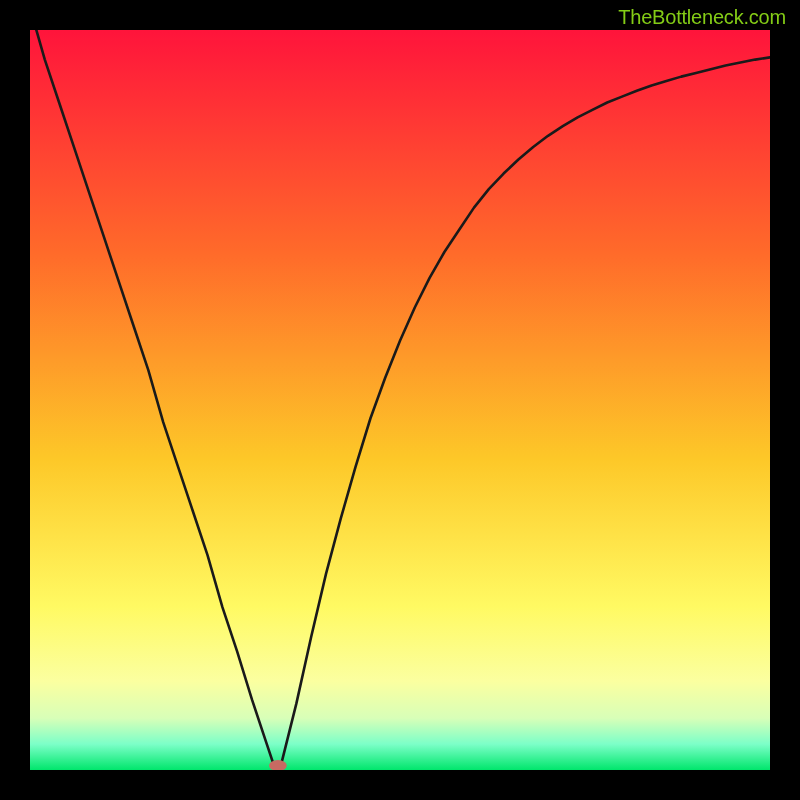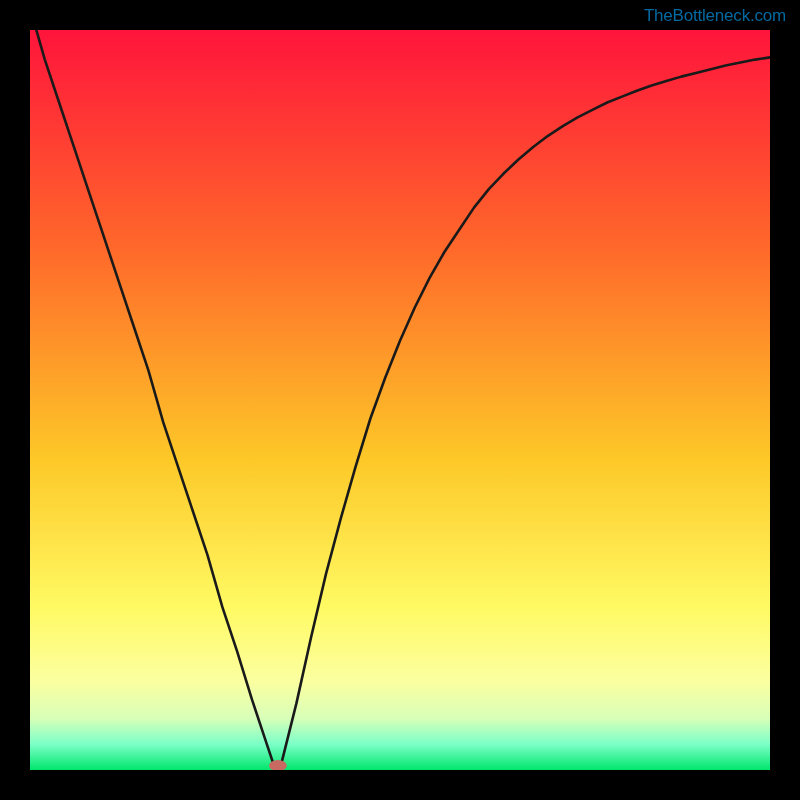--- a/index.html
+++ b/index.html
@@ -31,22 +31,22 @@
     position: absolute;
     left: 0;
     top: 0;
     width: 100%;
     height: 100%;
   }
   .watermark {
     position: absolute;
     top: 6px;
     right: 14px;
-    color: #0369a1;
-    font-size: 17px;
+    color: #84cc16;
+    font-size: 20px;
     font-weight: 500;
     letter-spacing: -0.2px;
   }
   svg.curve {
     position: absolute;
     left: 0;
     top: 0;
     width: 100%;
     height: 100%;
   }

